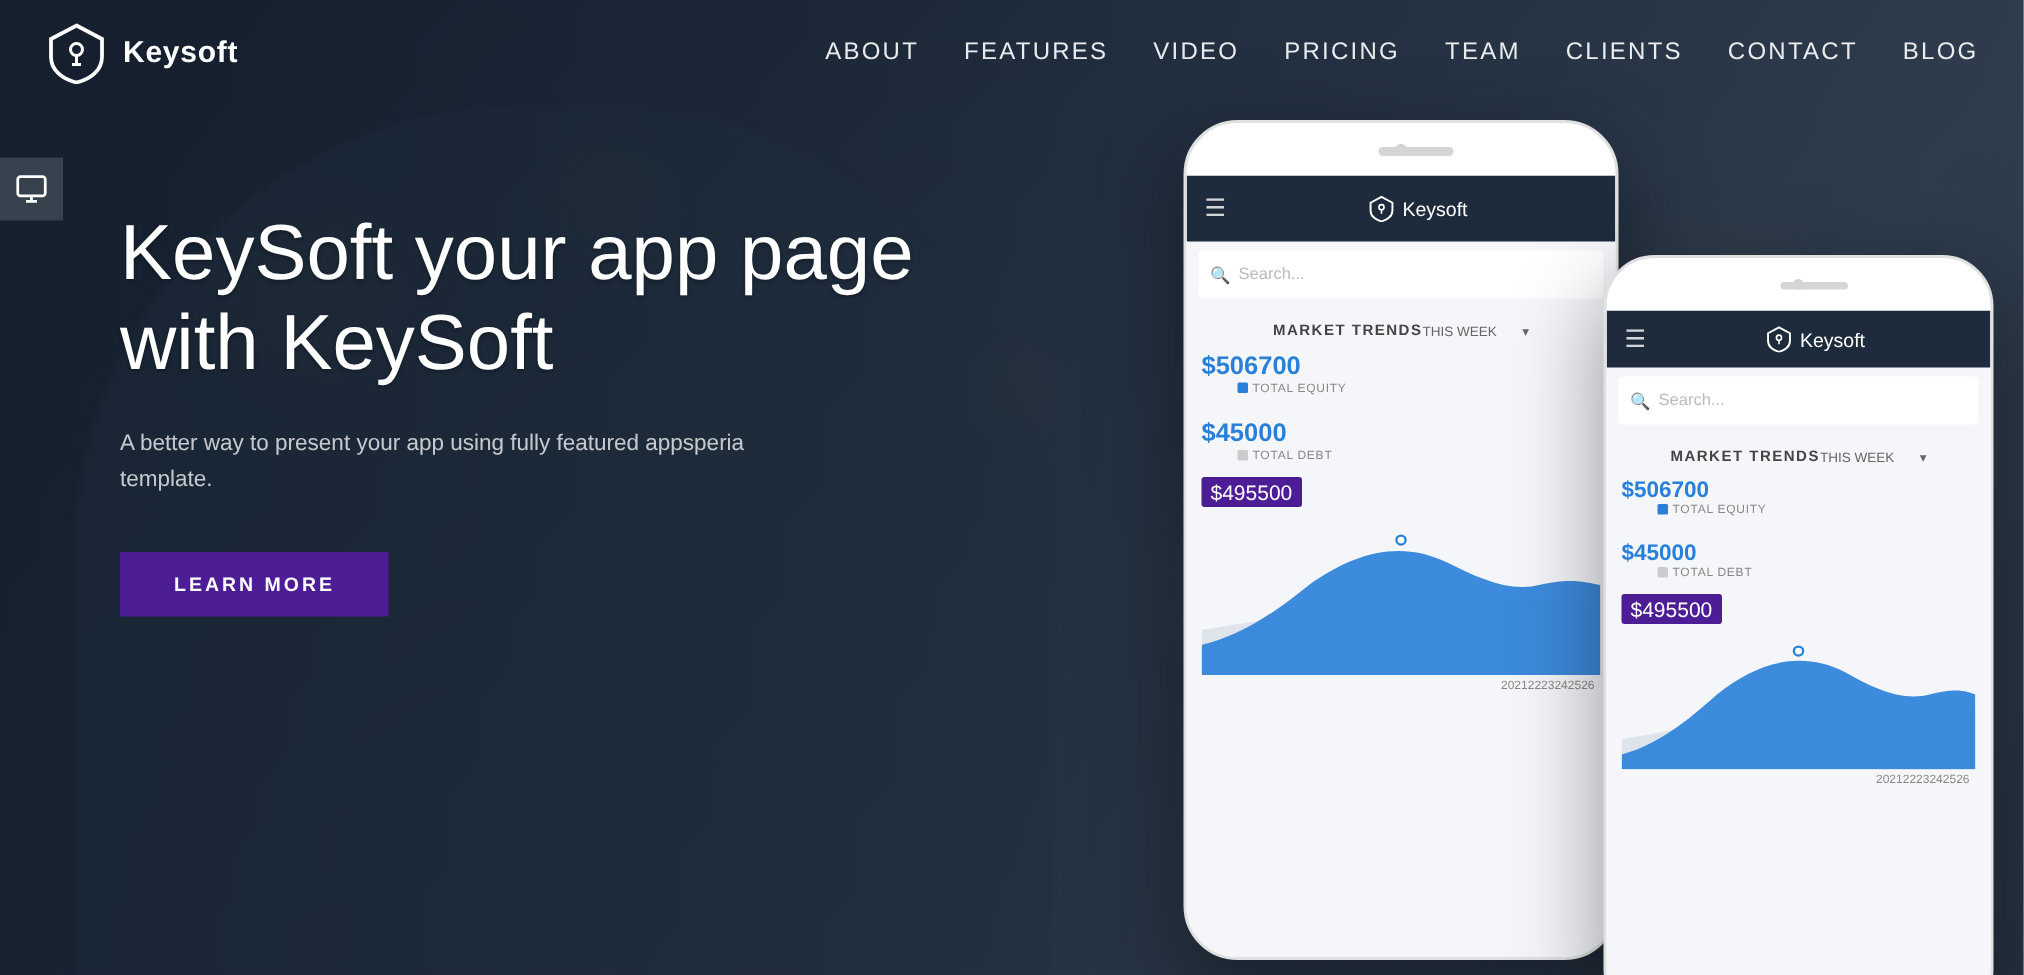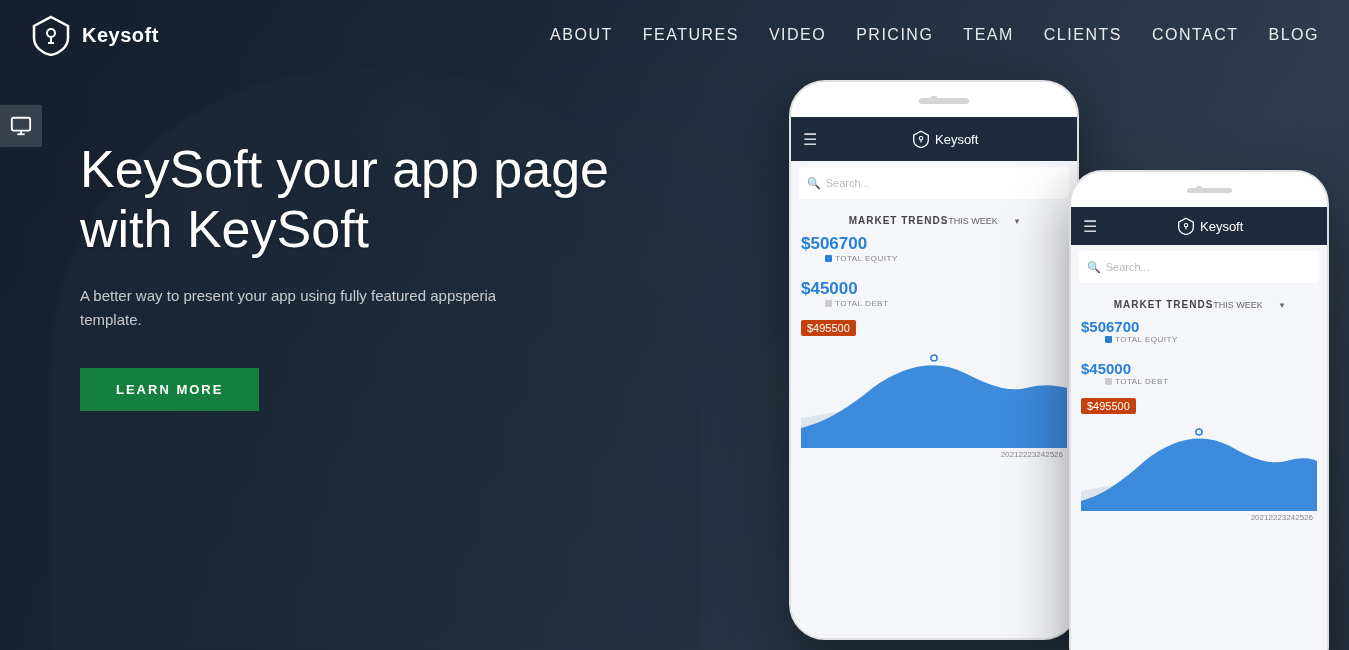--- a/index.html
+++ b/index.html
@@ -157,21 +157,21 @@
       border: none;
       padding: 14px 36px;
       font-size: 13px;
       font-weight: 700;
       letter-spacing: 2px;
       text-transform: uppercase;
       cursor: pointer;
     }
 
     .btn-learn {
-      background: #15803d;
+      background: #4c1d95;
       color: #ffffff;
       border: none;
       padding: 14px 36px;
       font-size: 13px;
       font-weight: 700;
       letter-spacing: 2px;
       text-transform: uppercase;
       cursor: pointer;
     }
 
@@ -384,23 +384,23 @@
       width: 7px;
       height: 7px;
       border-radius: 1px;
       display: inline-block;
     }
 
     .stat-dot-blue { background: #2980d9; }
     .stat-dot-gray { background: #ccc; }
 
     .chart-tooltip {
-      background: #c2410c;
+      background: #4c1d95;
       color: #fff;
-      font-size: 11px;
+      font-size: 14px;
       padding: 2px 6px;
       border-radius: 2px;
       display: inline-block;
       margin-bottom: 2px;
     }
 
     .chart-area {
       position: relative;
       height: 110px;
       overflow: hidden;

